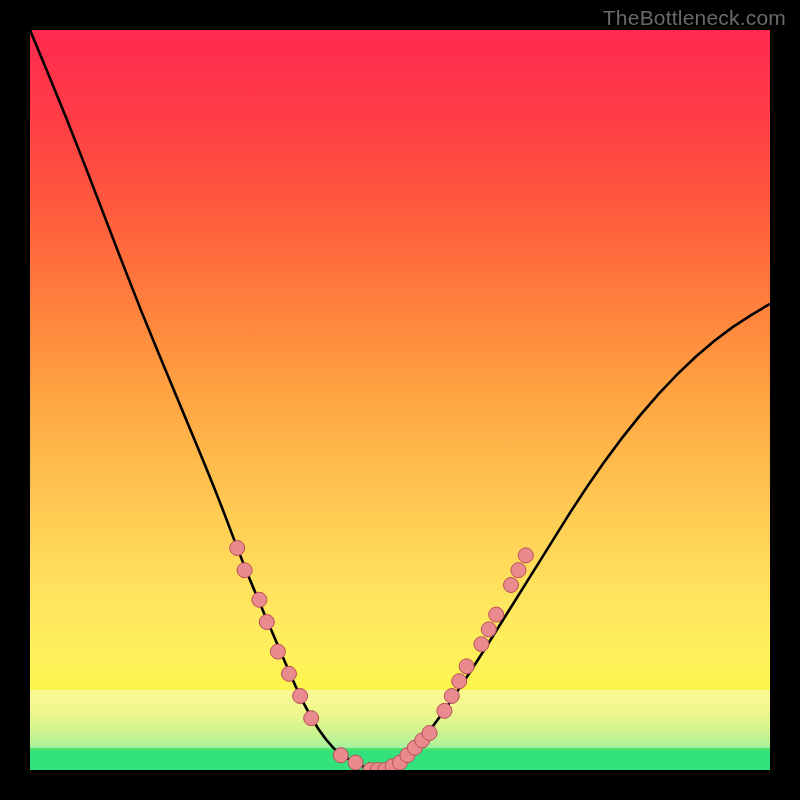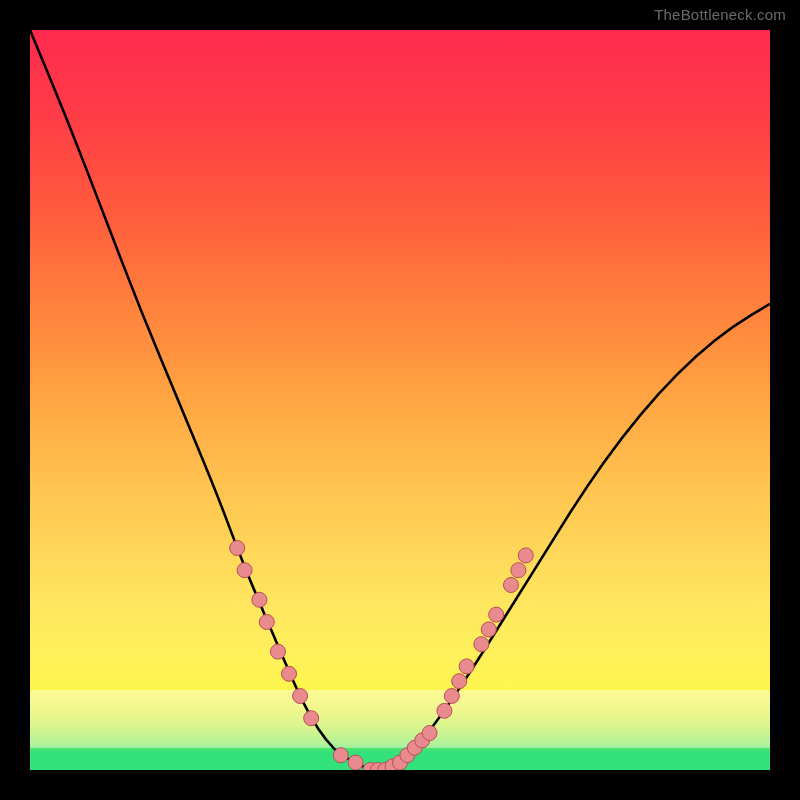--- a/index.html
+++ b/index.html
@@ -56,21 +56,21 @@
   }
   .curve-svg {
     position: absolute;
     inset: 0;
   }
   .watermark {
     position: absolute;
     top: 6px;
     right: 14px;
     color: #6a6a6a;
-    font-size: 15px;
+    font-size: 21px;
     font-weight: 400;
     letter-spacing: 0.2px;
     user-select: none;
   }
 </style>
 </head>
 <body>
 
 <div class="frame">
   <div class="watermark">TheBottleneck.com</div>

